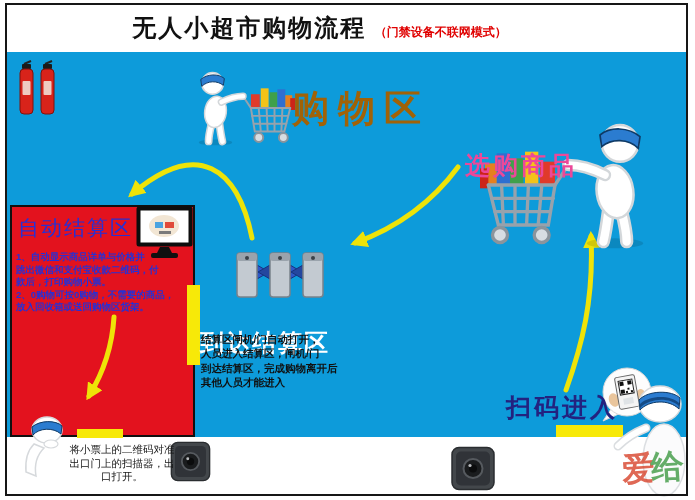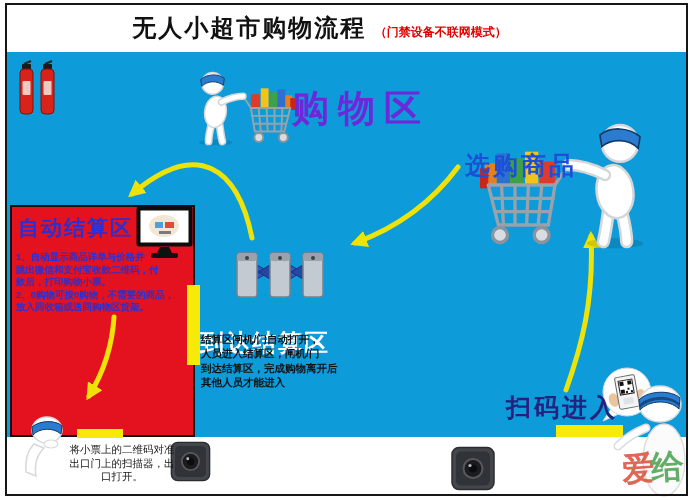--- a/index.html
+++ b/index.html
@@ -18,25 +18,25 @@
   .door{background:#f7e908;z-index:3;}
   #door-vert{left:187px;top:285px;width:13px;height:80px;}
   #door-exit{left:77px;top:429px;width:46px;height:9px;}
   #door-entry{left:556px;top:425px;width:67px;height:12px;}
   
   #arrows{left:0;top:0;width:695px;height:500px;z-index:4;pointer-events:none;}
   
   .icon{z-index:5;}
   
   .txt{z-index:6;}
-  #shopping-label{left:292px;top:84px;font-size:37px;font-weight:bold;color:#6d28d9;letter-spacing:9px;}
-  #select-goods-label{left:465px;top:149px;font-size:25px;font-weight:bold;color:#1d4ed8;letter-spacing:3px;}
+  #shopping-label{left:292px;top:84px;font-size:37px;font-weight:bold;color:#a16207;letter-spacing:9px;}
+  #select-goods-label{left:465px;top:149px;font-size:25px;font-weight:bold;color:#ec4899;letter-spacing:3px;}
   #scan-enter-label{left:506px;top:391px;font-size:25px;font-weight:bold;color:#23227f;letter-spacing:3px;}
   #exit-leave-label{left:58px;top:397px;font-size:23px;font-weight:bold;color:#2c2c8f;letter-spacing:4px;}
-  #auto-checkout-label{left:18px;top:214px;font-size:21px;font-weight:bold;color:#2531d6;letter-spacing:2px;}
+  #auto-checkout-label{left:18px;top:214px;font-size:21px;font-weight:normal;color:#2531d6;letter-spacing:2px;}
   #auto-checkout-body{left:16px;top:251px;width:170px;font-size:9.5px;line-height:1.32;font-weight:bold;color:#2531d6;white-space:pre-line;}
   #arrival-label{left:200px;top:296px;font-size:24px;font-weight:bold;color:#ffffff;letter-spacing:2px;margin-top:31px;}
   #arrival-body{left:201px;top:332px;width:150px;font-size:10.5px;line-height:1.38;font-weight:bold;color:#101010;white-space:pre-line;}
   #exit-note{left:66px;top:443px;width:112px;font-size:10.5px;line-height:1.3;font-weight:normal;color:#161616;white-space:pre-line;text-align:center;}
   #entry-note{left:498px;top:438px;width:166px;font-size:10.5px;line-height:1.16;font-weight:bold;color:#161616;white-space:pre-line;}
   
   #watermark{left:622px;top:446px;z-index:8;font-size:33px;font-weight:bold;opacity:0.8;transform:rotate(-4deg);letter-spacing:-4px;pointer-events:none;}
   #watermark .wm1{color:#d8432b;}
   #watermark .wm2{color:#3f9a44;}
 </style>

